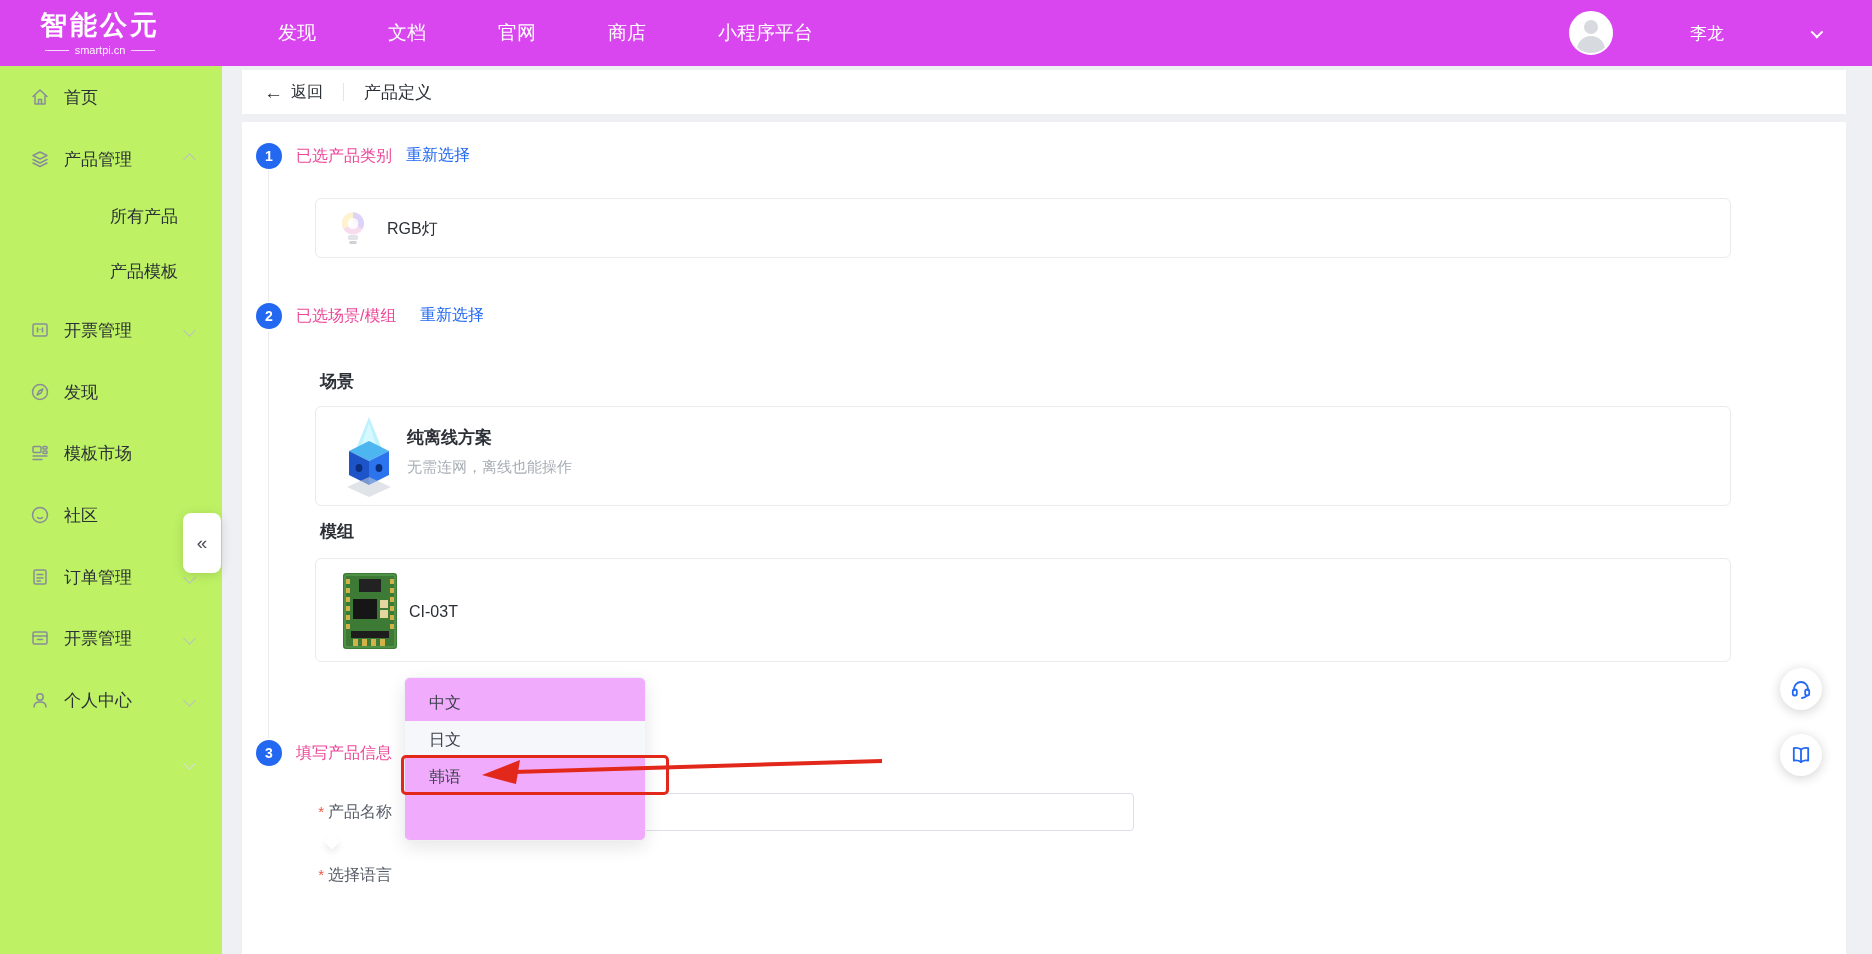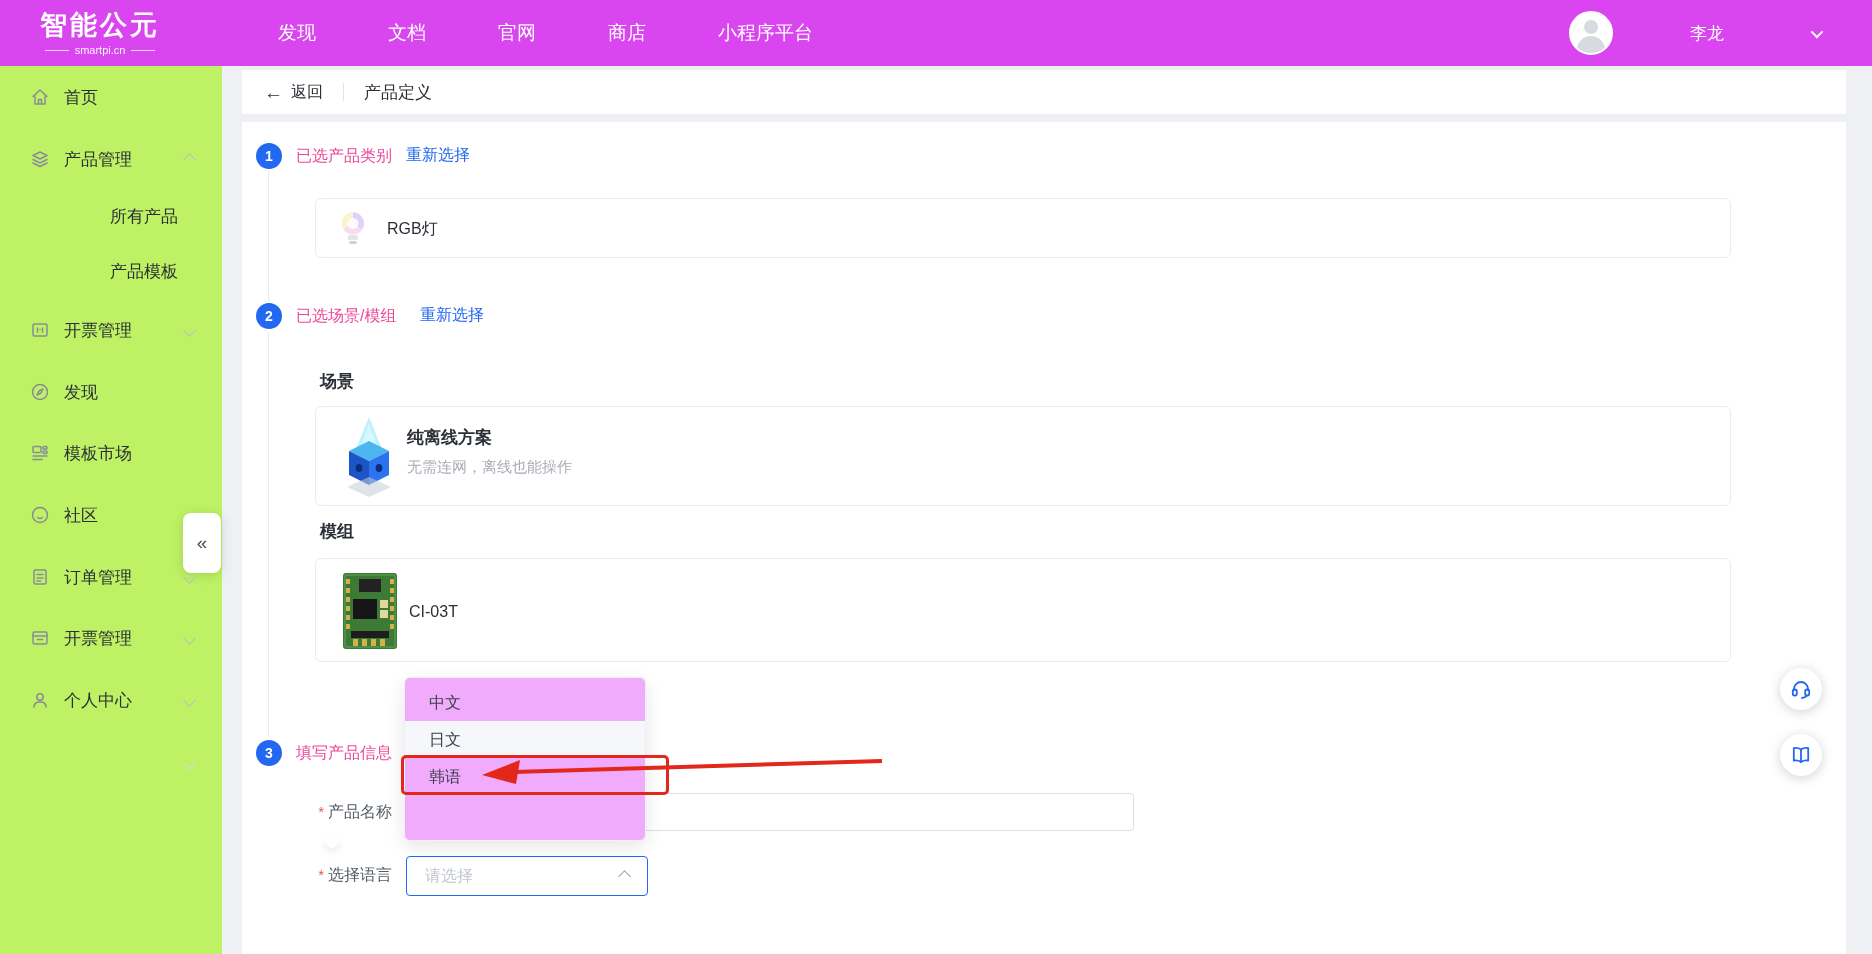--- a/index.html
+++ b/index.html
@@ -273,24 +273,20 @@
     <div class="step-label" style="left:54px;top:621px">填写产品信息</div>
 
     <div class="field-label" style="top:680px">
       <span class="req">*</span><span>产品名称</span>
     </div>
     <input class="text-input" style="top: 671px;" type="text" value="">
 
     <div class="field-label" style="top:743px">
       <span class="req">*</span><span>选择语言</span>
     </div>
-    <div class="select-box">
-      <span class="select-placeholder">请选择</span>
-      <span class="chev up"></span>
-    </div>
 
     <div class="dd-tip"></div>
     <div class="dropdown">
       <div class="dd-item">中文</div>
       <div class="dd-item hl">日文</div>
       <div class="dd-item">韩语</div>
     </div>
 
     <div class="anno-box"></div>
     <svg class="anno-arrow" viewBox="0 0 430 44">

